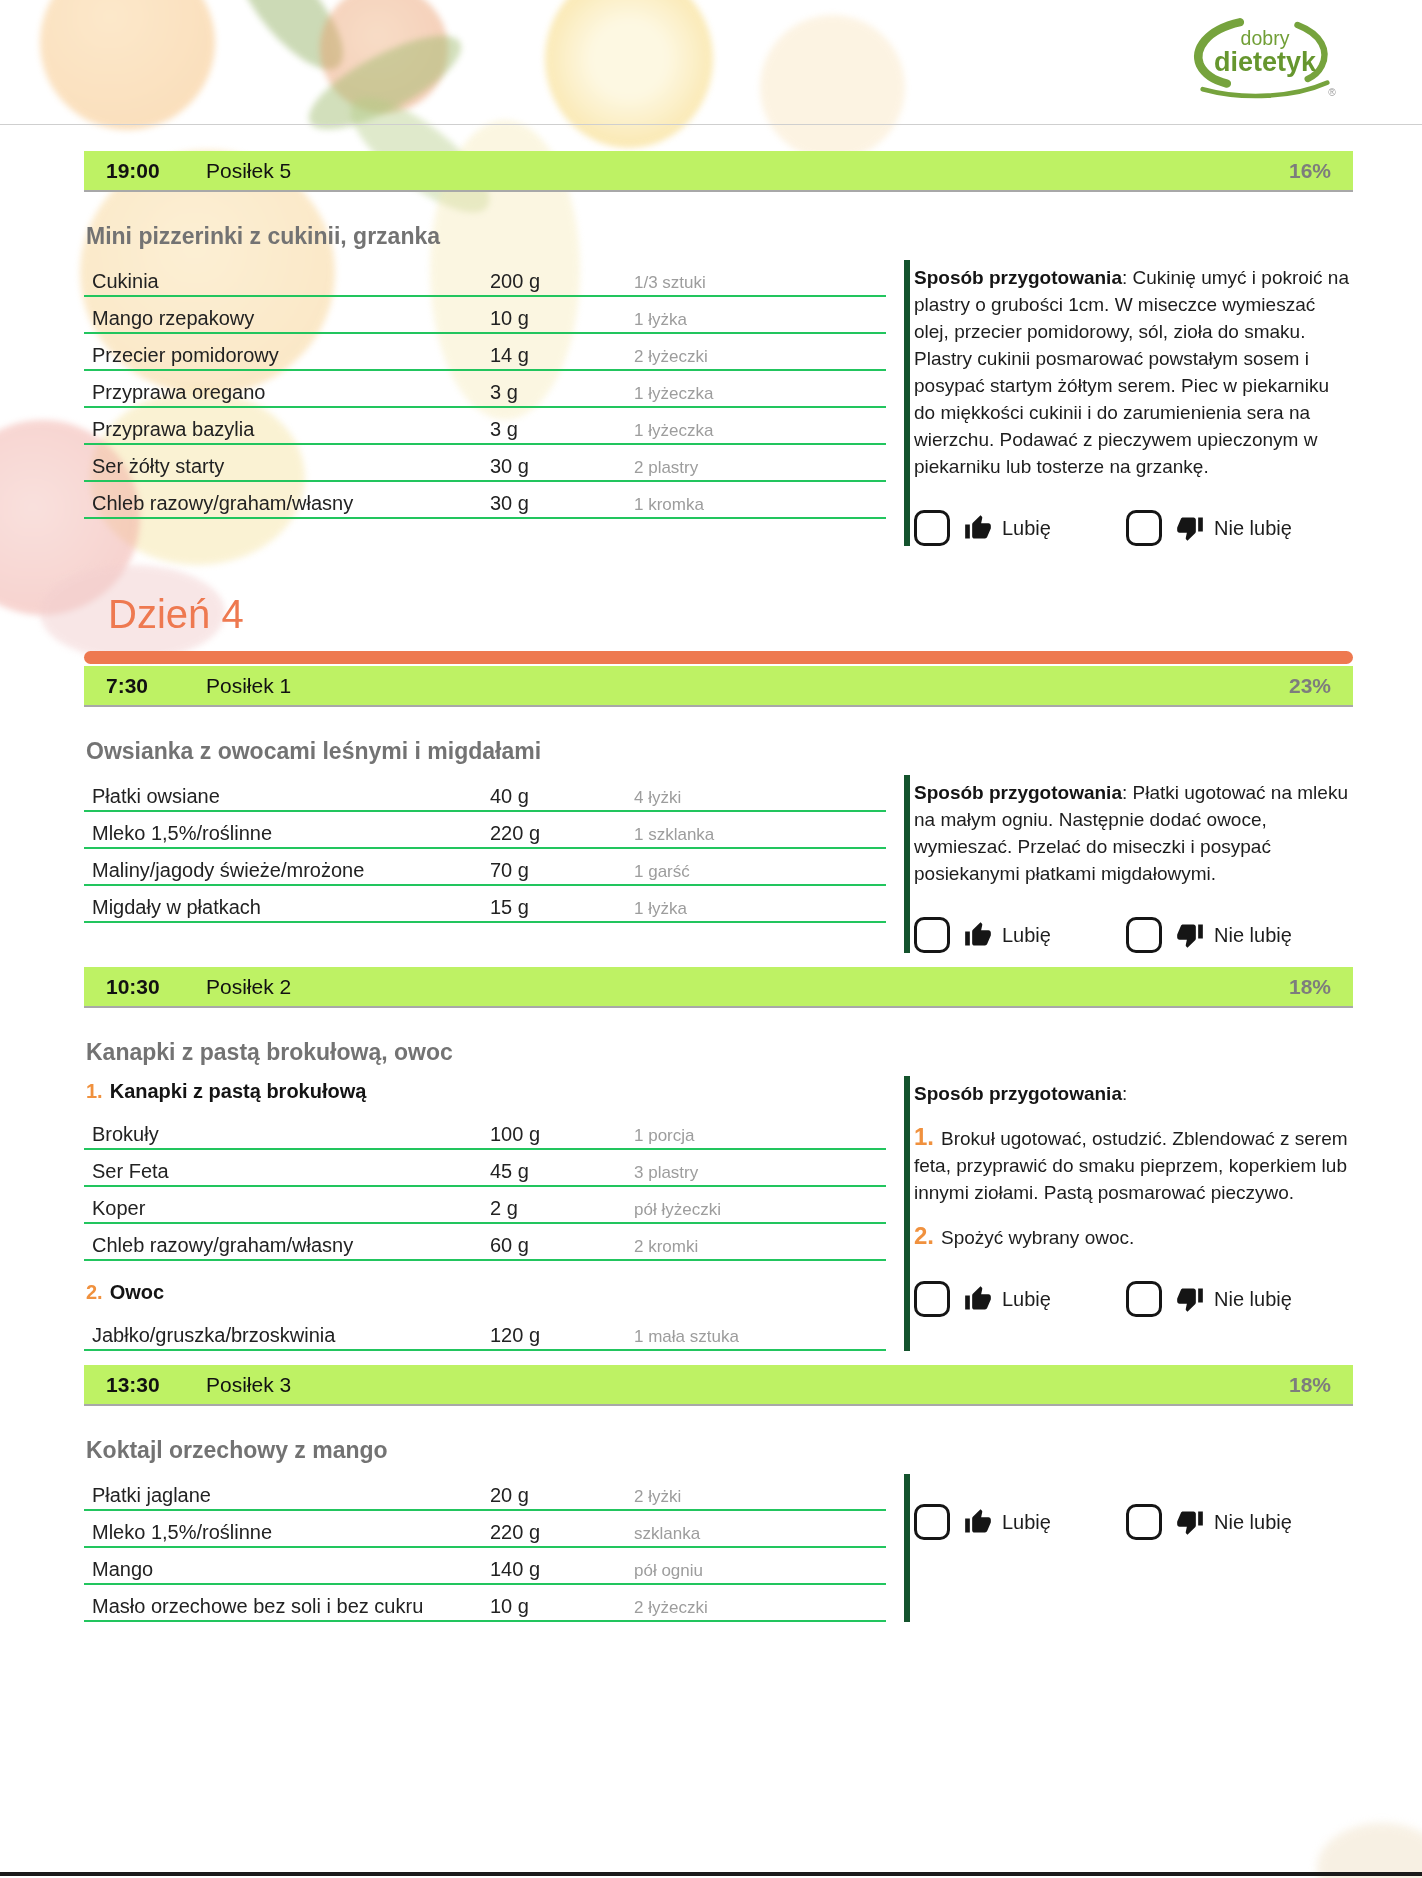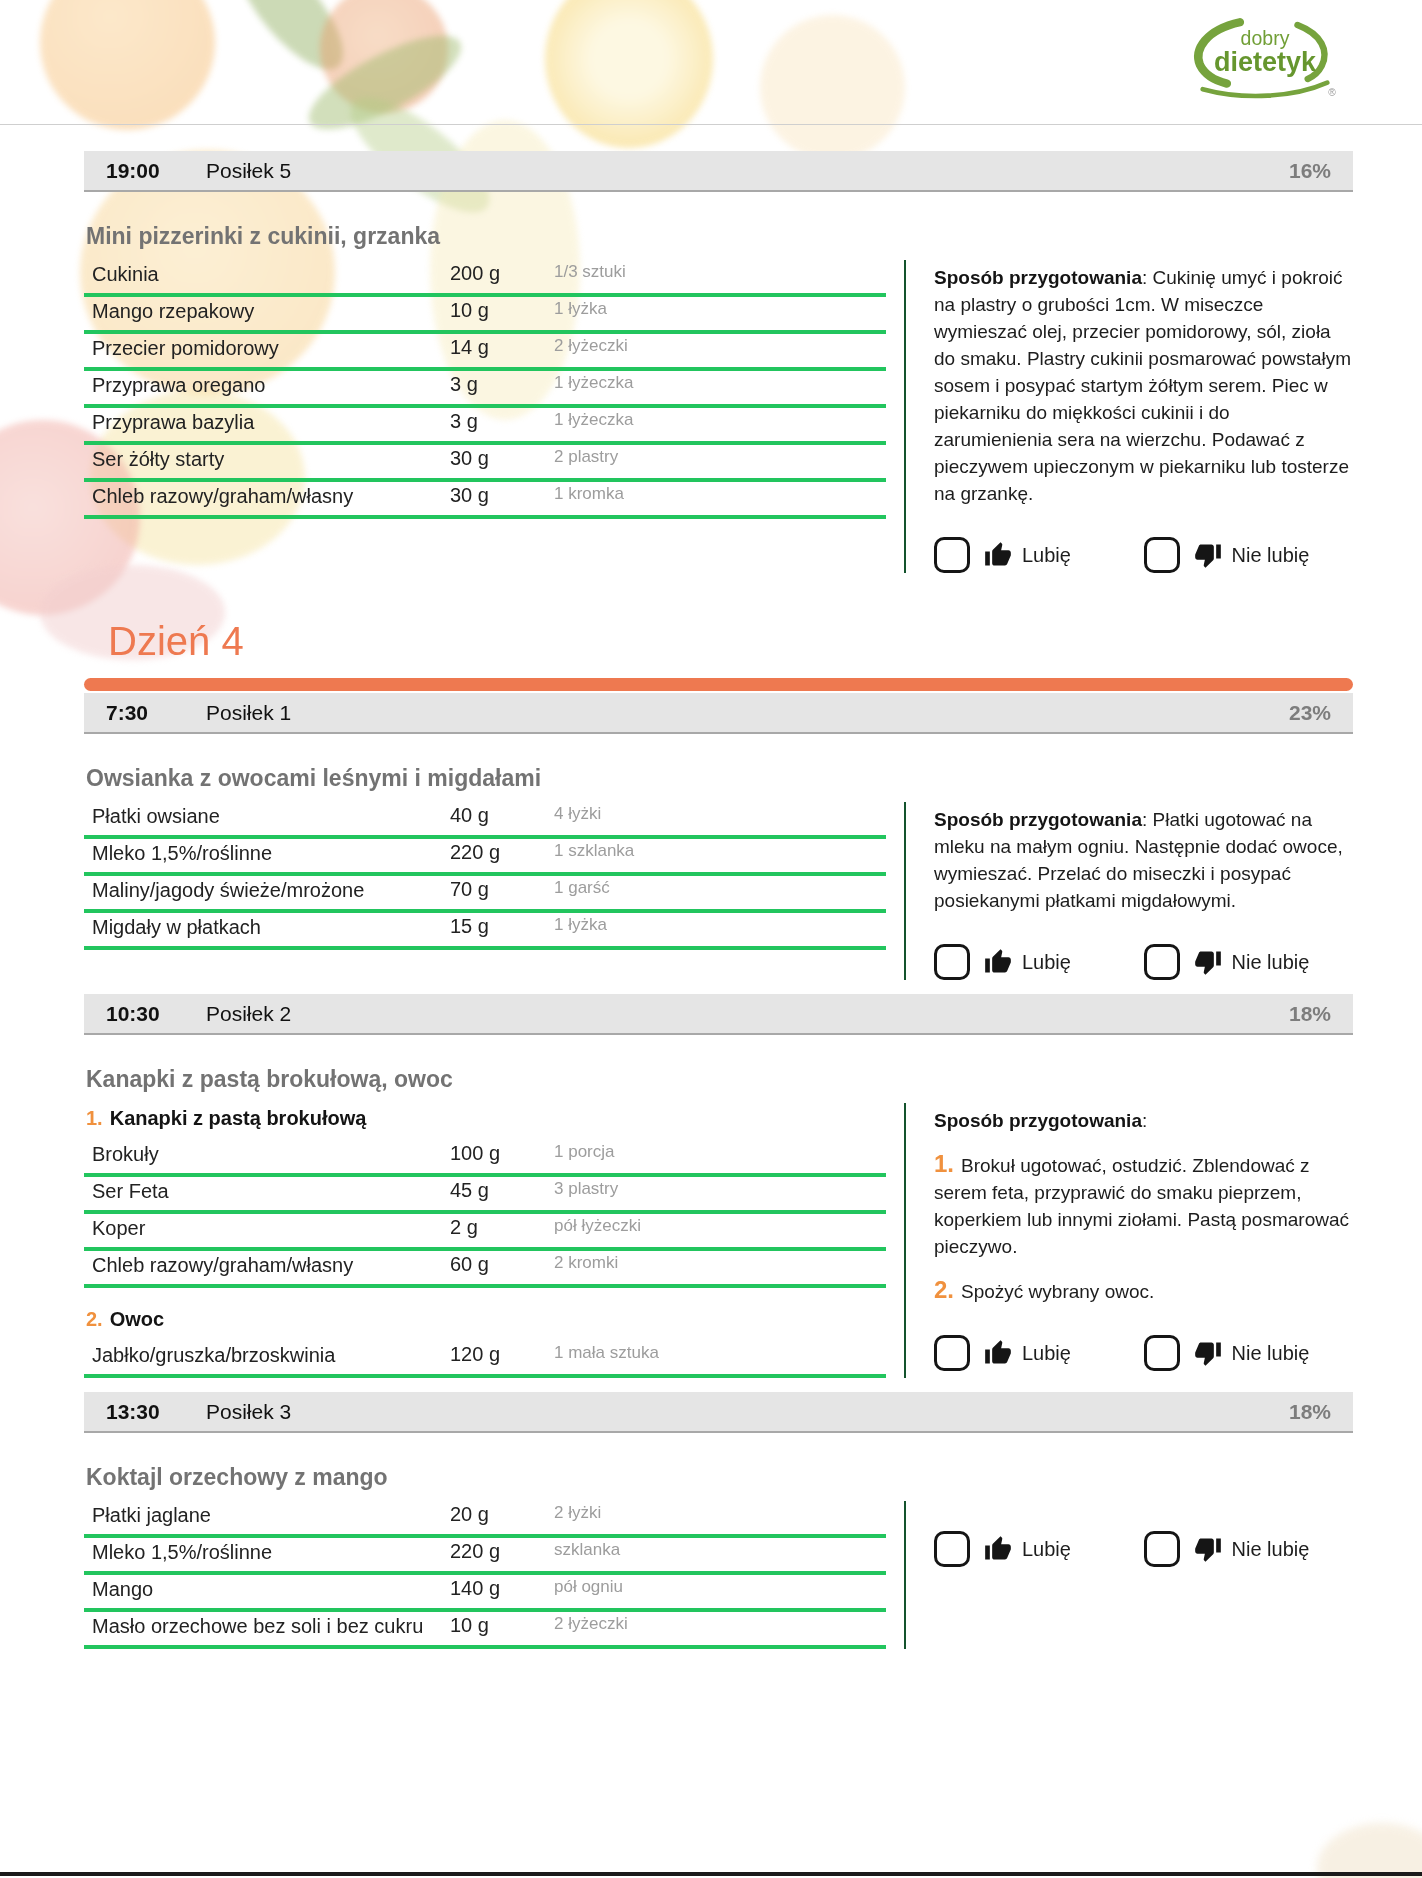--- a/index.html
+++ b/index.html
@@ -28,33 +28,33 @@
   .page-header{position:relative;height:124px;border-bottom:1px solid #cfcfcf;z-index:1;}
   .logo{position:absolute;top:10px;right:78px;width:158px;height:96px;}
   .logo svg{width:100%;height:100%;}
   .logo-top{font-family:"Liberation Sans",sans-serif;font-size:21px;fill:#719f36;}
   .logo-bottom{font-family:"Liberation Sans",sans-serif;font-size:29px;font-weight:700;fill:#66962e;}
   .logo-reg{font-family:"Liberation Sans",sans-serif;font-size:11px;fill:#9a9a9a;}
 
   
   .content{position:relative;z-index:1;margin-left:84px;width:1269px;padding-top:26px;}
 
-  .meal-bar{display:flex;align-items:center;height:41px;background:#e5e5e5;
+  .meal-bar{display:flex;align-items:center;height:41px;background:#bef264;
     border-bottom:2px solid #a8a8a8;padding:0 22px;box-sizing:border-box;}
   .meal-time{font-weight:700;font-size:21px;width:100px;color:#111;}
   .meal-name{font-weight:400;font-size:21px;color:#111;}
   .meal-pct{margin-left:auto;color:#7d7d7d;font-weight:700;font-size:21px;}
 
   .recipe-title{font-size:23px;font-weight:700;margin:31px 0 10px 2px;color:#737373;}
 
   .cols{display:flex;align-items:stretch;}
   .col-left{width:820px;box-sizing:border-box;padding-right:18px;}
-  .col-right{width:449px;border-left:2px solid #14532d;padding-left:28px;box-sizing:border-box;}
-
-  .ing-row{display:flex;align-items:flex-start;min-height:37px;border-bottom:4px solid #22c55e;padding:2px 0 2px 8px;box-sizing:border-box;}
+  .col-right{width:449px;border-left:6px solid #14532d;padding-left:4px;box-sizing:border-box;}
+
+  .ing-row{display:flex;align-items:flex-end;min-height:37px;border-bottom:2px solid #22c55e;padding:2px 0 2px 8px;box-sizing:border-box;gap:40px;}
   .ing-name{width:348px;font-size:20px;color:#222;padding-right:10px;line-height:24px;}
   .ing-amt{width:104px;font-size:20px;color:#222;}
   .ing-measure{font-size:17px;color:#9d9d9d;}
 
   .sub-heading{font-size:20px;font-weight:700;margin:20px 0 10px 2px;color:#141414;}
   .sub-heading .sub-num{color:#f0913e;margin-right:7px;}
   .sub-heading.first{margin-top:4px;}
 
   .prep{font-size:19px;line-height:27px;margin:4px 0 0 0;color:#1d1d1d;}
   .prep b{font-weight:700;color:#141414;}

